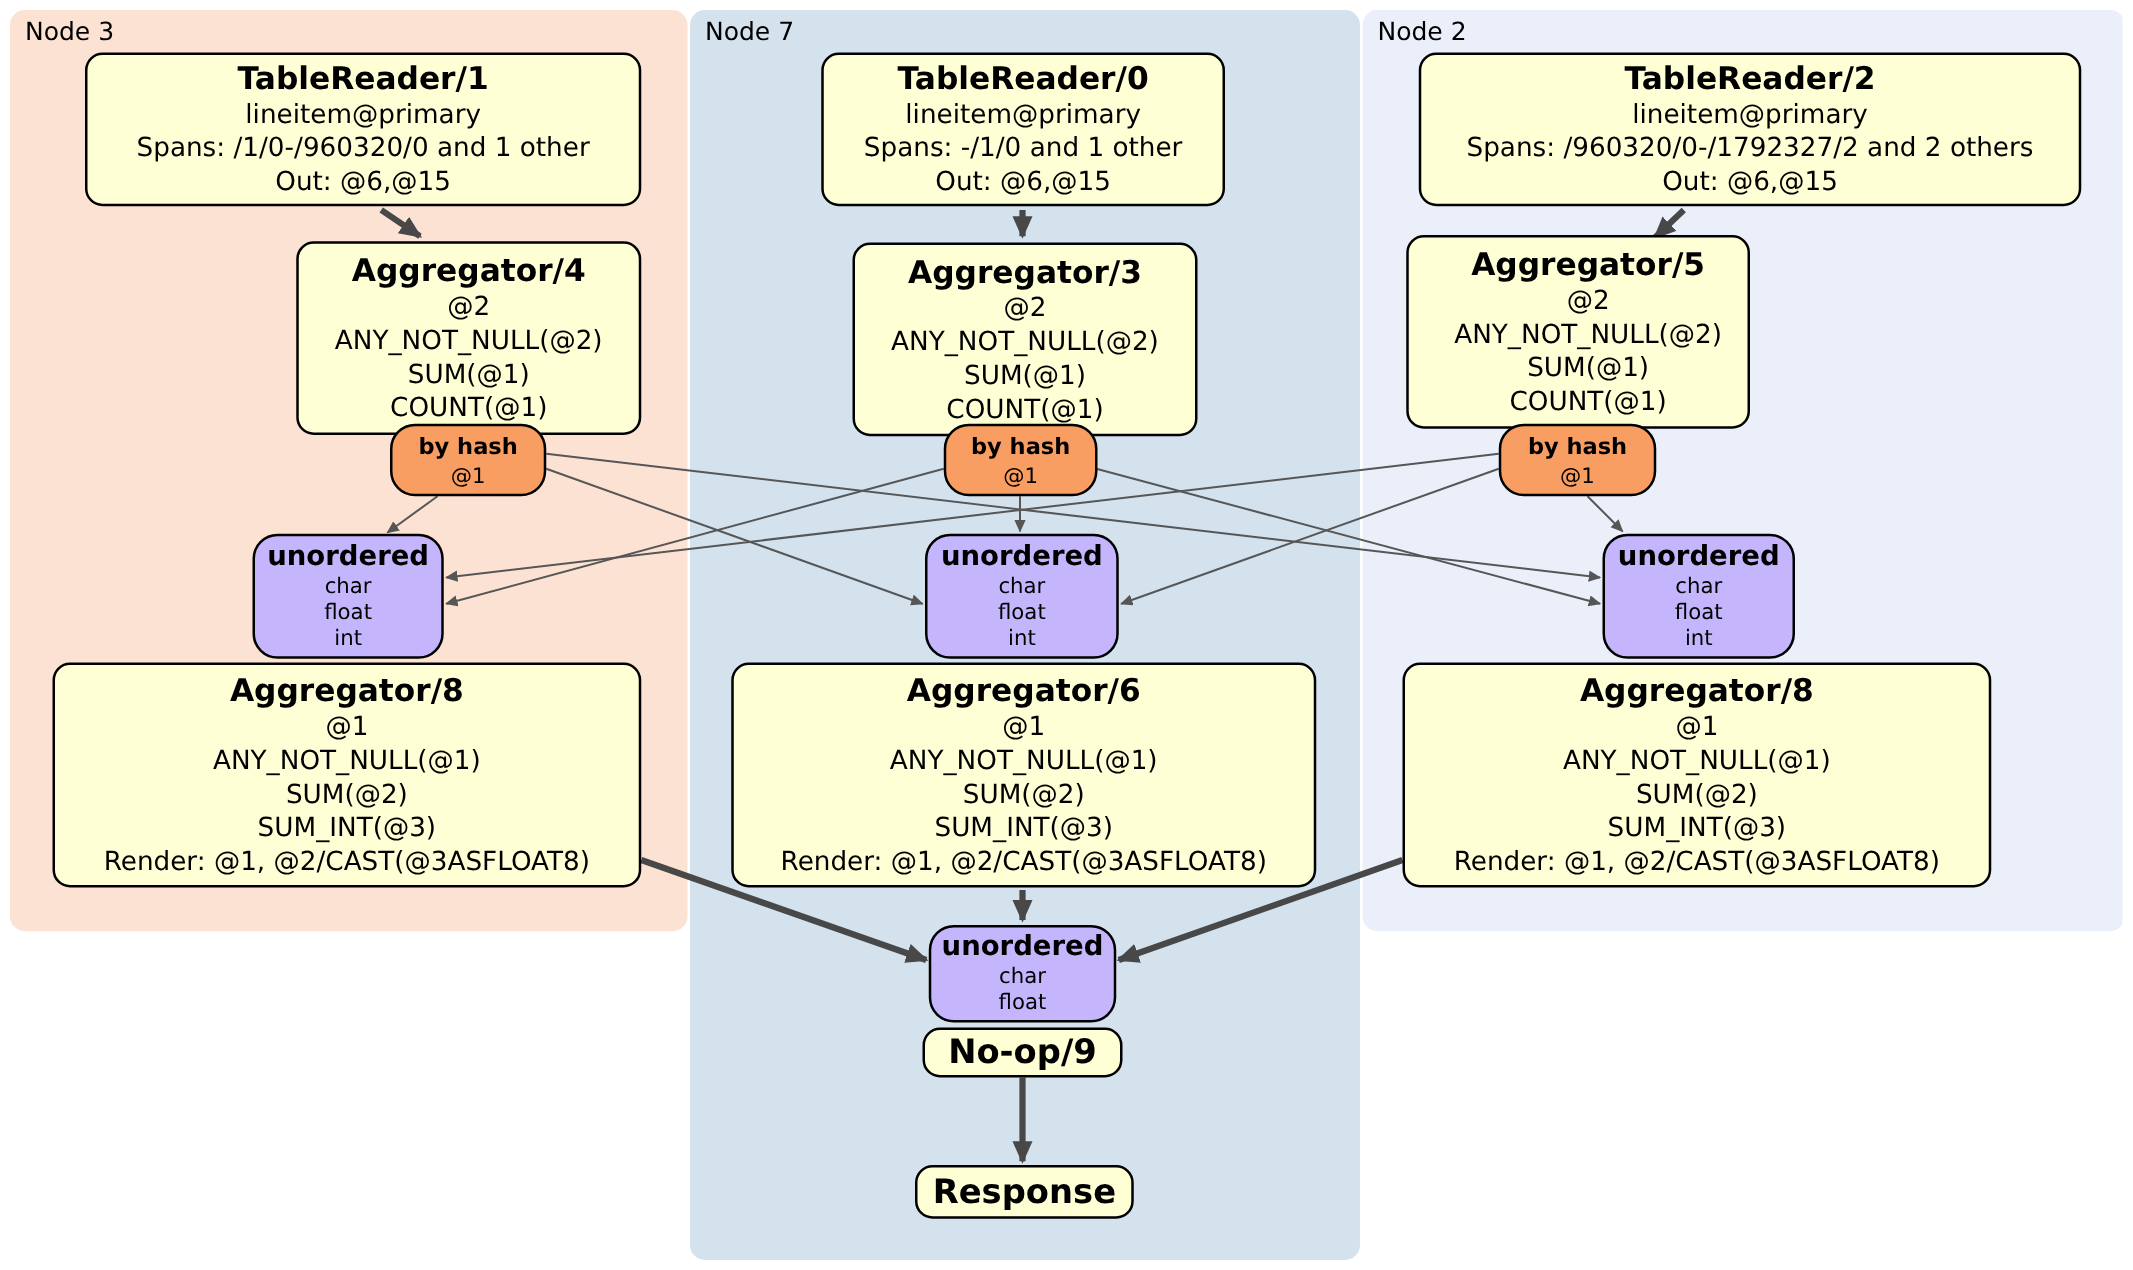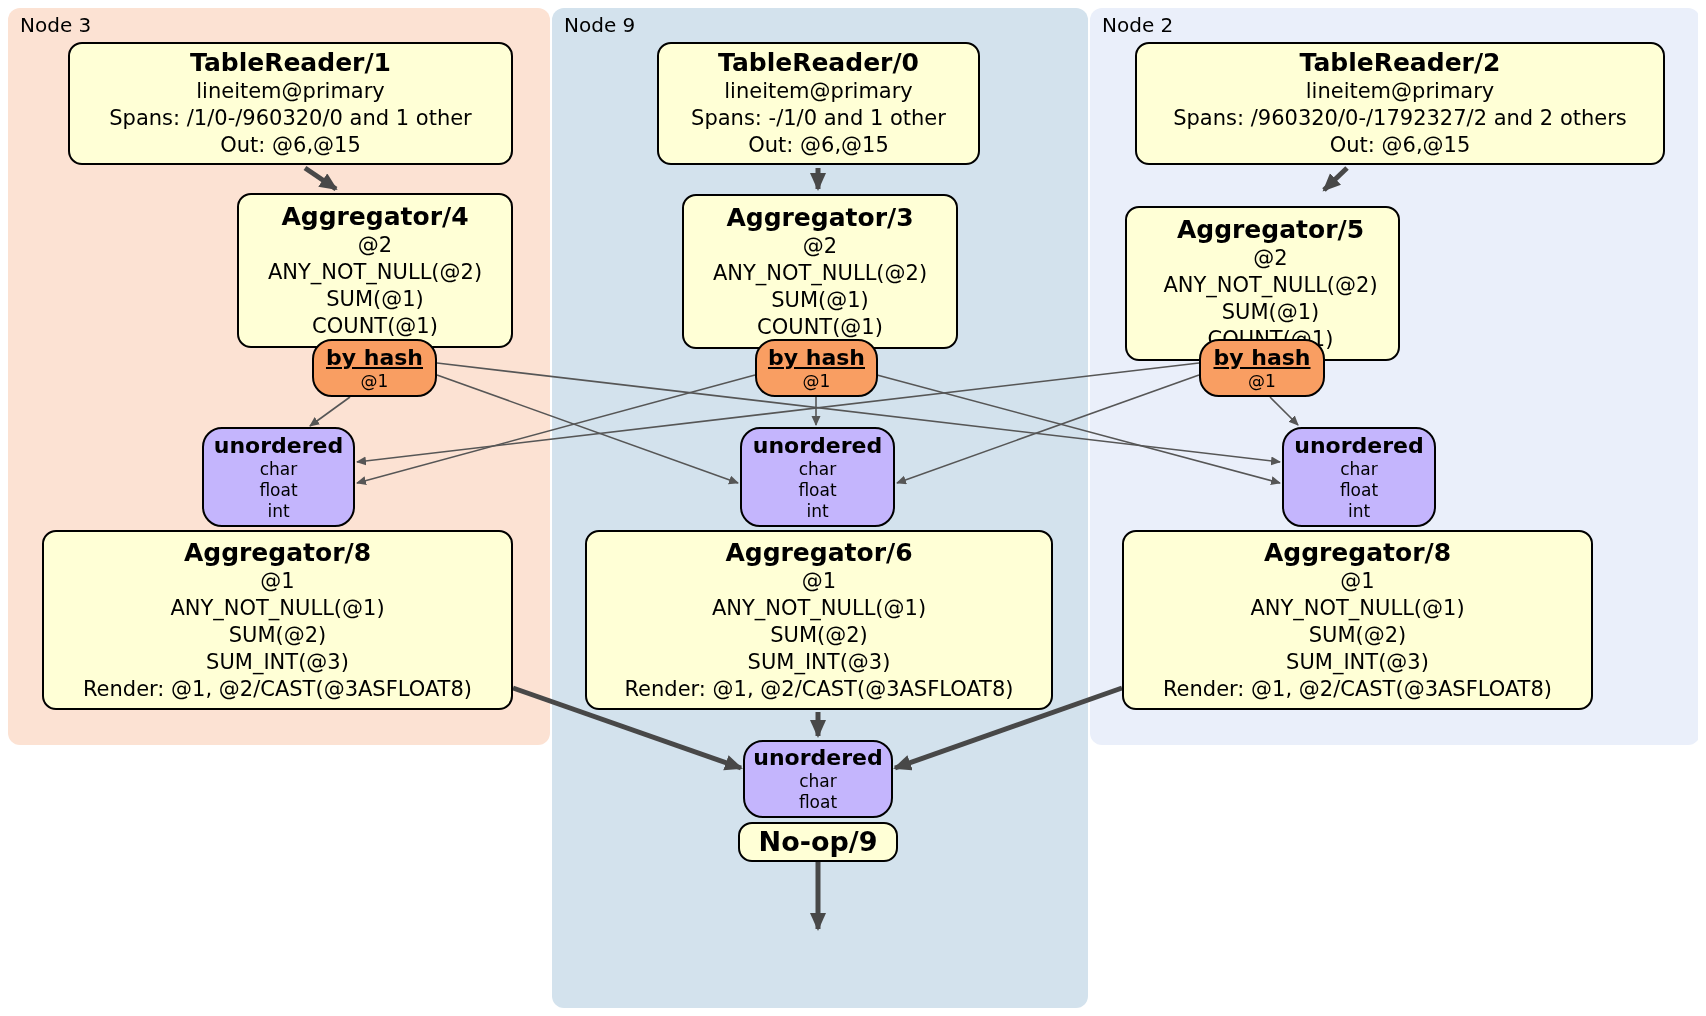--- a/index.html
+++ b/index.html
@@ -36,40 +36,40 @@
   .proc{
     background:#ffffd6;
     border-radius:14px;
   }
   .proc .ptitle{font-size:25px;font-weight:bold;line-height:30px;}
   .proc .pline{font-size:21px;line-height:27px;}
   .router{
     background:#f99e62;
     border-radius:20px;
   }
-  .router .rtitle{font-size:22px;font-weight:bold;line-height:26px;text-decoration:underline;}
+  .router .rtitle{font-size:18px;font-weight:bold;line-height:26px;}
   .router .rline{font-size:17px;line-height:20px;}
   .sync{
     background:#c4b5fd;
     border-radius:20px;
   }
   .sync .stitle{font-size:22px;font-weight:bold;line-height:26px;}
   .sync .sline{font-size:17px;line-height:21px;}
   .single .ptitle{font-size:27px;}
 </style>
 </head>
 <body>
 
 <div class="canvas">
 
   <div class="group" style="left:8px;top:8px;width:542px;height:737px;background:#fce2d3;">
     <span class="nodelabel">Node 3</span>
   </div>
   <div class="group" style="left:552px;top:8px;width:536px;height:1000px;background:#d3e2ed;">
-    <span class="nodelabel">Node 9</span>
+    <span class="nodelabel">Node 7</span>
   </div>
   <div class="group" style="left:1090px;top:8px;width:610px;height:737px;background:#eaeffa;">
     <span class="nodelabel">Node 2</span>
   </div>
 
   <svg class="edges" width="1706" height="1016">
     <defs>
       <marker id="arrowBig" markerUnits="userSpaceOnUse" markerWidth="20" markerHeight="18" refX="16" refY="8" orient="auto">
         <polygon points="0,0 18,8 0,16" fill="#484848"></polygon>
       </marker>
@@ -173,21 +173,21 @@
     <div class="pline">Render: @1, @2/CAST(@3ASFLOAT8)</div>
   </div>
 
   <div class="box proc" style="left:1135px;top:42px;width:530px;height:123px;">
     <div class="ptitle">TableReader/2</div>
     <div class="pline">lineitem@primary</div>
     <div class="pline">Spans: /960320/0-/1792327/2 and 2 others</div>
     <div class="pline">Out: @6,@15</div>
   </div>
 
-  <div class="box proc" style="left:1125px;top:206px;width:275px;height:155px;padding-left:16px;">
+  <div class="box proc" style="left:1125px;top:188px;width:275px;height:155px;padding-left:16px;">
     <div class="ptitle">Aggregator/5</div>
     <div class="pline">@2</div>
     <div class="pline">ANY_NOT_NULL(@2)</div>
     <div class="pline">SUM(@1)</div>
     <div class="pline">COUNT(@1)</div>
   </div>
 
   <div class="box router" style="left:1199px;top:339px;width:126px;height:58px;">
     <div class="rtitle">by hash</div>
     <div class="rline">@1</div>
@@ -212,14 +212,17 @@
   <div class="box sync" style="left:743px;top:740px;width:150px;height:78px;">
     <div class="stitle">unordered</div>
     <div class="sline">char</div>
     <div class="sline">float</div>
   </div>
 
   <div class="box proc single" style="left:738px;top:822px;width:160px;height:40px;">
     <div class="ptitle">No-op/9</div>
   </div>
 
+  <div class="box proc single" style="left:732px;top:932px;width:175px;height:43px;">
+    <div class="ptitle">Response</div>
+  </div>
 
 </div>
 
 </body></html>

